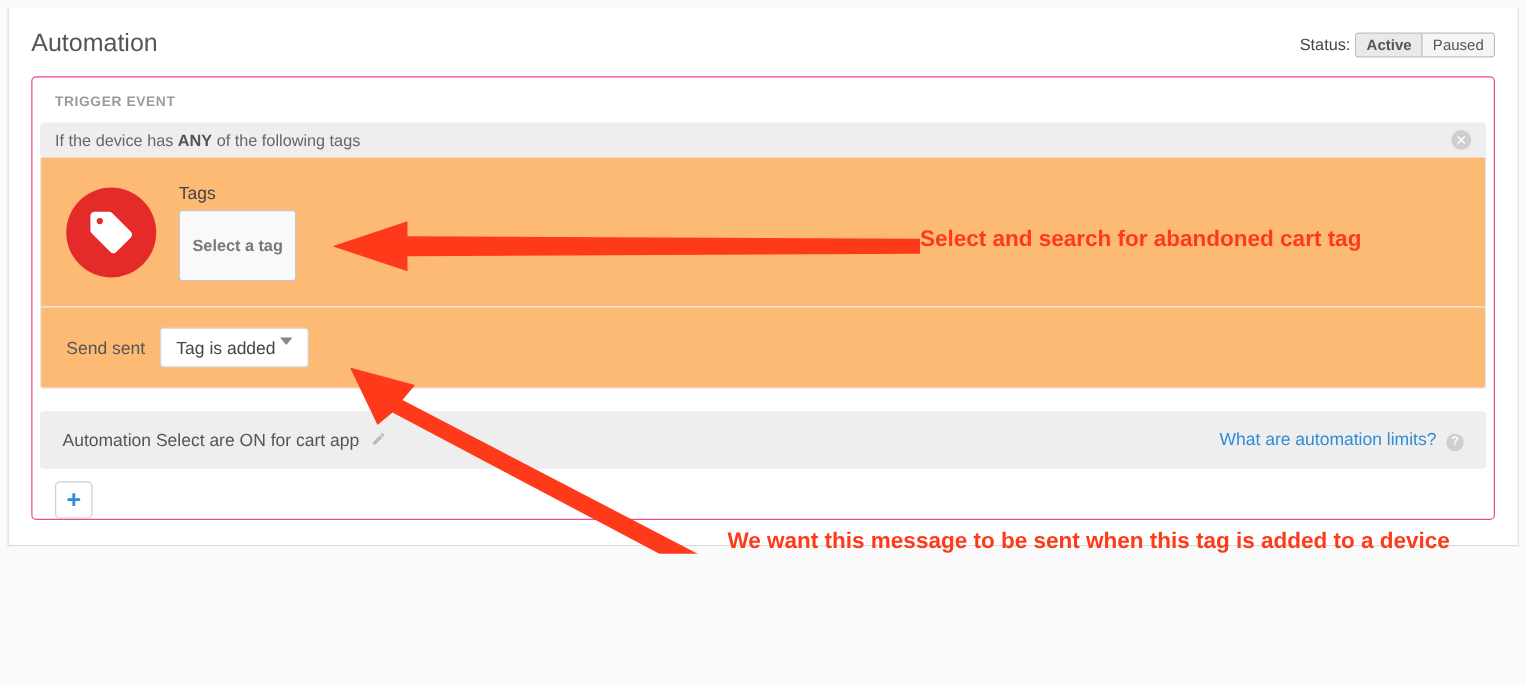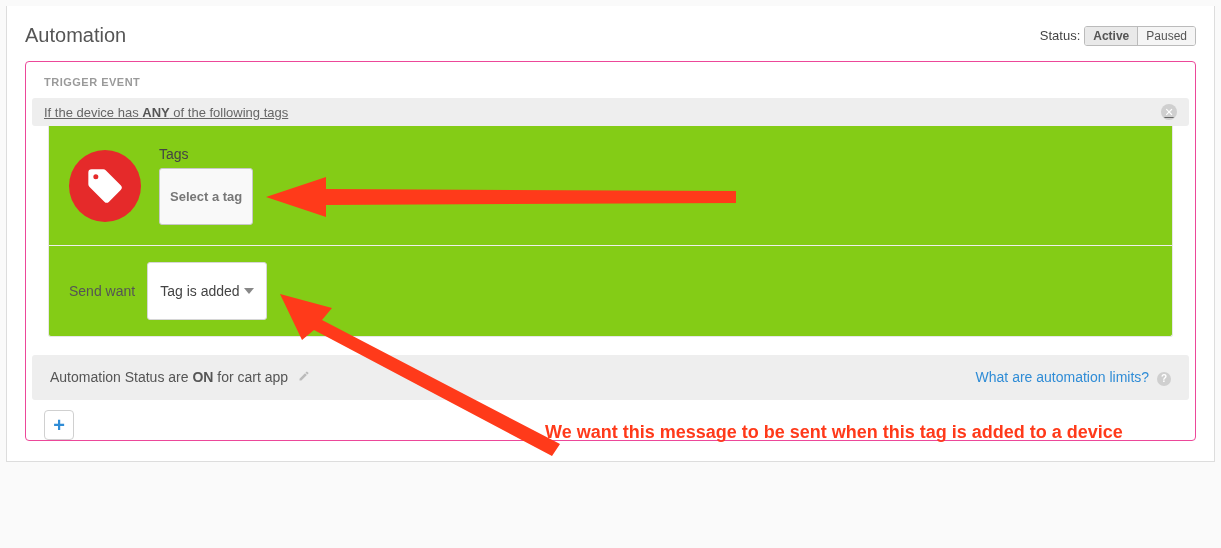--- a/index.html
+++ b/index.html
@@ -71,37 +71,36 @@
   .condition-bar {
     margin: 6px 6px 0 6px;
     background: #eeeeee;
     border-radius: 3px;
     padding: 6px 12px;
     color: #666;
     font-size: 13px;
     display: flex;
     align-items: center;
     justify-content: space-between;
-    text-decoration: underline;
   }
   .condition-bar strong { color: #555; font-weight: 700; }
   .close-x {
     width: 16px; height: 16px; border-radius: 50%;
     background: #cfcfcf;
     display: inline-flex; align-items: center; justify-content: center;
     font-size: 11px; color: #fff; cursor: pointer;
   }
 
   .trigger-body {
-    margin: 0 22px;
+    margin: 0 6px;
     border: 1px solid #e7e7e7;
     border-top: none;
     border-bottom-left-radius: 3px;
     border-bottom-right-radius: 3px;
-    background: #84cc16;
+    background: #fdba74;
   }
   .tags-row {
     display: flex;
     align-items: center;
     padding: 20px;
     gap: 18px;
   }
   .tag-icon-circle {
     width: 72px; height: 72px; border-radius: 50%;
     background: #e52a2a;
@@ -126,26 +125,26 @@
 
   .send-when-row {
     display: flex;
     align-items: center;
     gap: 12px;
     padding: 16px 20px;
   }
   .send-label { color: #555; font-size: 14px; }
   .dropdown {
     display: inline-flex;
-    align-items: center;
+    align-items: flex-start;
     gap: 4px;
     border: 1px solid #d6d6d6;
     background: #fff;
     border-radius: 3px;
-    padding: 20px 12px;
+    padding: 7px 12px;
     font-size: 14px;
     color: #444;
     cursor: pointer;
   }
   .chevron {
     width: 0; height: 0;
     border-left: 5px solid transparent;
     border-right: 5px solid transparent;
     border-top: 6px solid #888;
   }
@@ -154,21 +153,21 @@
     margin: 18px 6px 0 6px;
     background: #eeeeee;
     border-radius: 3px;
     padding: 14px 18px;
     display: flex;
     align-items: center;
     justify-content: space-between;
     color: #555;
     font-size: 14px;
   }
-  .limits-bar strong { font-weight: 700; }
+  .limits-bar strong { font-weight: 400; }
   .edit-icon { color: #bbb; margin-left: 6px; cursor: pointer; }
   .link { color: #2f8cd6; text-decoration: none; cursor: pointer; margin-left: 12px; }
   .help-q {
     display: inline-flex; width: 14px; height: 14px; border-radius: 50%;
     background: #cfcfcf; color: #fff; font-size: 10px; font-weight: 700;
     align-items: center; justify-content: center; margin-left: 4px;
   }
 
   .add-btn-row { padding: 10px 18px 0 18px; }
   .add-btn {
@@ -243,31 +242,31 @@
         </div>
         <div class="tags-info">
           <div class="tags-label">Tags</div>
           <button class="select-tag-btn">Select a tag</button>
         </div>
       </div>
 
       <div class="divider"></div>
 
       <div class="send-when-row">
-        <span class="send-label">Send want</span>
+        <span class="send-label">Send sent</span>
         <div class="dropdown">
           <span>Tag is added</span>
           <span class="chevron"></span>
         </div>
       </div>
     </div>
 
     <div class="limits-bar">
       <span>
-        <span>Automation Status are </span><strong>ON</strong><span> for cart app</span>
+        <span>Automation Select are </span><strong>ON</strong><span> for cart app</span>
         <span class="edit-icon">
           <svg width="12" height="12" viewBox="0 0 24 24" fill="#bbb">
                 <path d="M3 17.25V21h3.75l11-11-3.75-3.75L3 17.25zM20.71 7.04a1 1 0 000-1.42l-2.33-2.33a1 1 0 00-1.42 0L15 5.25 18.75 9l1.96-1.96z"></path>
               </svg>
         </span>
       </span>
       <span>
         <a class="link">What are automation limits?</a>
         <span class="help-q">?</span>
       </span>
@@ -282,21 +281,22 @@
 
   </div>
 </div>
 
 <div class="annotation" style="left:260px; top:161px;">
   <svg width="470" height="60">
     <defs></defs>
     <polygon points="0,30 60,10 60,22 470,24 470,36 60,38 60,50" fill="#ff3a1a"></polygon>
   </svg>
 </div>
+<div class="annotation annotation-text" style="left:730px; top:175px; width:470px;">Select and search for abandoned cart tag</div>
 
 <div class="annotation" style="left:274px; top:288px;">
   <svg width="280" height="170">
     <polygon points="0,0 52,14 42,26 280,150 272,162 34,36 22,46" fill="#ff3a1a"></polygon>
   </svg>
 </div>
-<div class="annotation annotation-text" style="left:539px; top:416px; width:640px;">We want this message to be sent when this tag is added to a device</div>
+<div class="annotation annotation-text" style="left:576px; top:416px; width:640px;">We want this message to be sent when this tag is added to a device</div>
 
 </div>
 
 </body></html>

